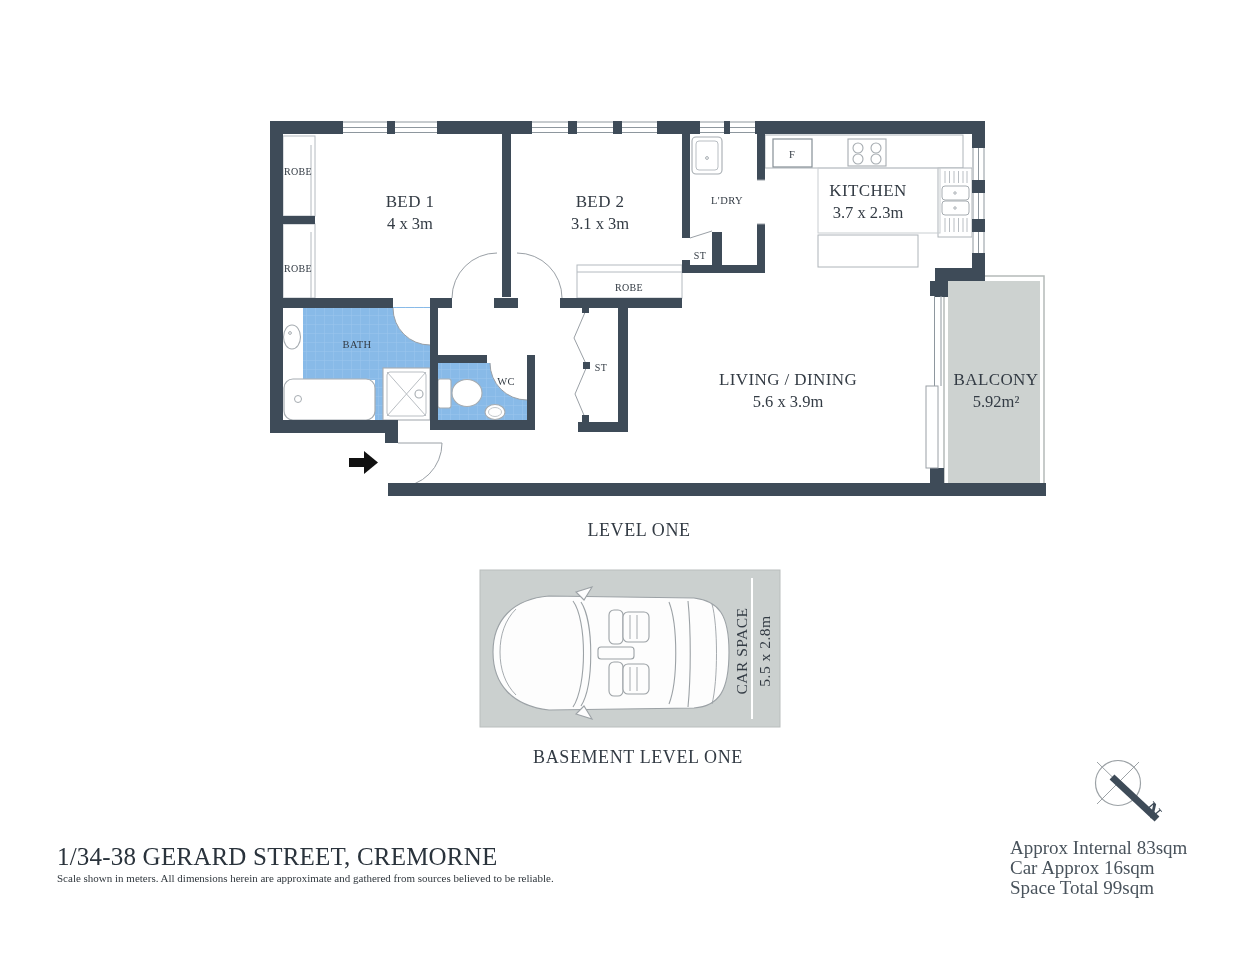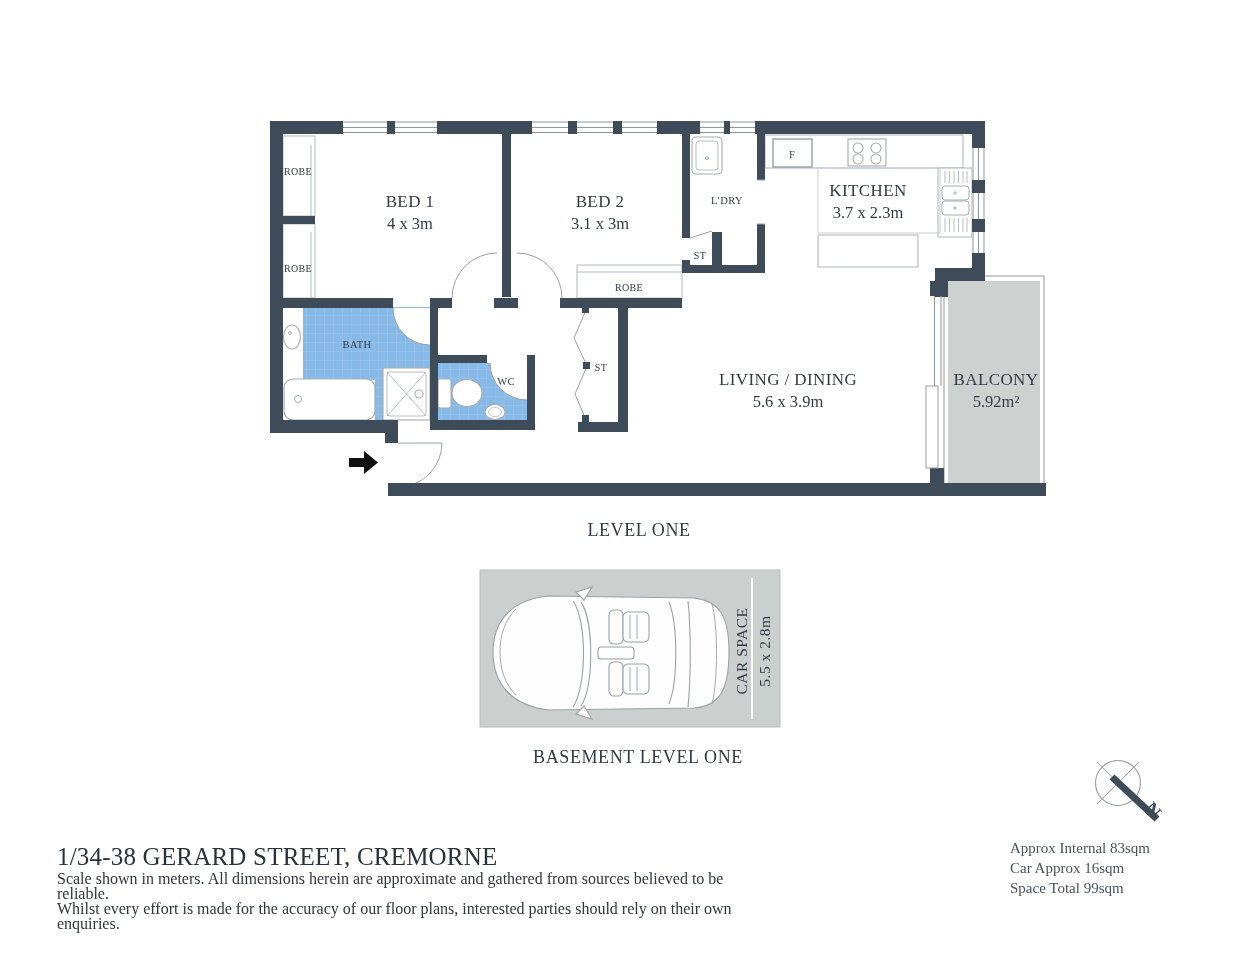--- a/index.html
+++ b/index.html
@@ -9,23 +9,23 @@
   svg text{font-family:"Liberation Serif","DejaVu Serif",serif;fill:#333B44;}
   .t-room{font-size:17px;letter-spacing:.4px;}
   .t-dim{font-size:16.5px;}
   .t-small{font-size:10.5px;letter-spacing:.4px;}
   .t-tiny{font-size:10px;letter-spacing:.3px;}
   .t-caption{font-size:18px;letter-spacing:.6px;}
   .t-vert{font-size:15.5px;letter-spacing:.5px;}
   .t-north{font-size:20px;font-weight:bold;fill:#3E4B58;}
   .address-block{position:absolute;left:57px;top:843px;width:700px;color:#2A333C;}
   .addr-title{font-size:25px;letter-spacing:.2px;}
-  .addr-disc{font-size:16px;line-height:15px;color:#30373D;}
+  .addr-disc{font-size:11px;line-height:15px;color:#30373D;}
   .addr-disc:first-of-type{margin-top:5px;}
-  .summary-block{position:absolute;left:1010px;top:838px;color:#49535C;font-size:15px;line-height:20px;}
+  .summary-block{position:absolute;left:1010px;top:838px;color:#49535C;font-size:19px;line-height:20px;}
 </style>
 </head>
 <body>
 
 <div class="page">
 
 <svg class="plan-svg" width="1239" height="960" viewBox="0 0 1239 960">
   <defs>
     <pattern id="tiles" width="9" height="9" patternUnits="userSpaceOnUse">
       <rect width="9" height="9" fill="#88BAE8"></rect>
@@ -273,21 +273,20 @@
   <text class="t-tiny" x="629" y="291" text-anchor="middle">ROBE</text>
   <text class="t-caption" x="639" y="536" text-anchor="middle">LEVEL ONE</text>
   <text class="t-caption" x="638" y="763" text-anchor="middle">BASEMENT LEVEL ONE</text>
   <text class="t-vert" x="747" y="651" text-anchor="middle" transform="rotate(-90 747 651)">CAR SPACE</text>
   <text class="t-vert" x="770" y="651" text-anchor="middle" transform="rotate(-90 770 651)">5.5 x 2.8m</text>
 </svg>
 
 <div class="address-block">
   <div class="addr-title">1/34-38 GERARD STREET, CREMORNE</div>
   <div class="addr-disc">Scale shown in meters. All dimensions herein are approximate and gathered from sources believed to be  reliable.</div>
-  <div class="addr-disc">Whilst every effort is made for the accuracy of our floor plans, interested parties should rely on their own enquiries.</div>
 </div>
 
 <div class="summary-block">
   <div>Approx Internal 83sqm</div>
   <div>Car Approx 16sqm</div>
   <div>Space Total 99sqm</div>
 </div>
 
 </div>
 

